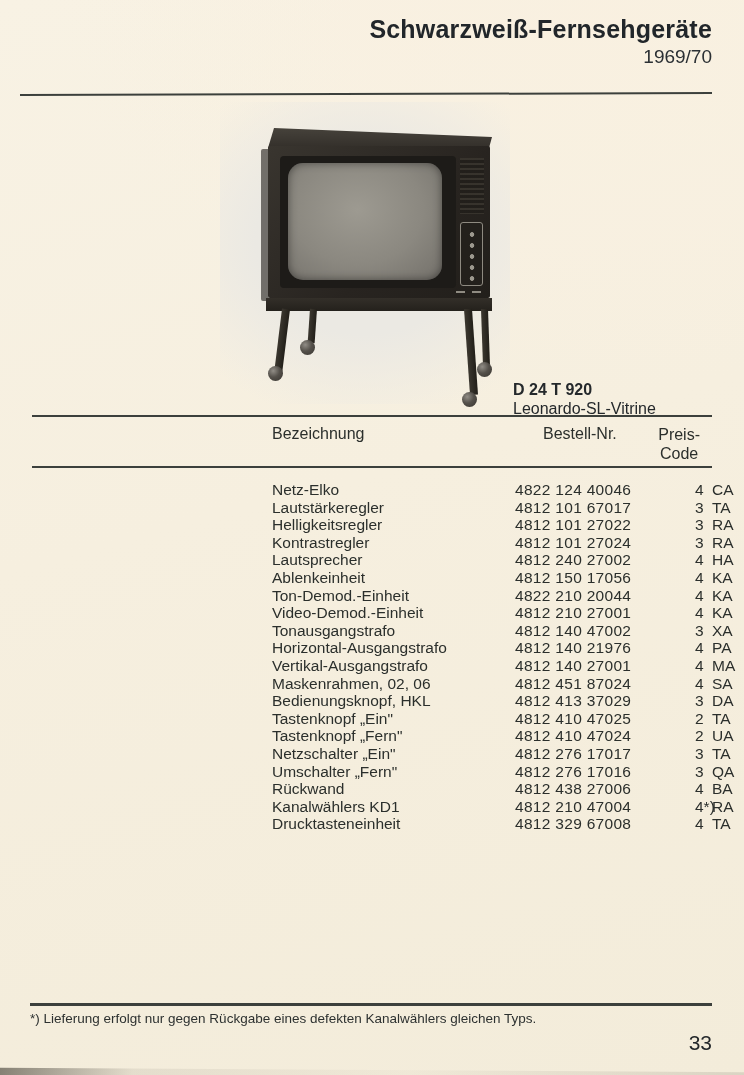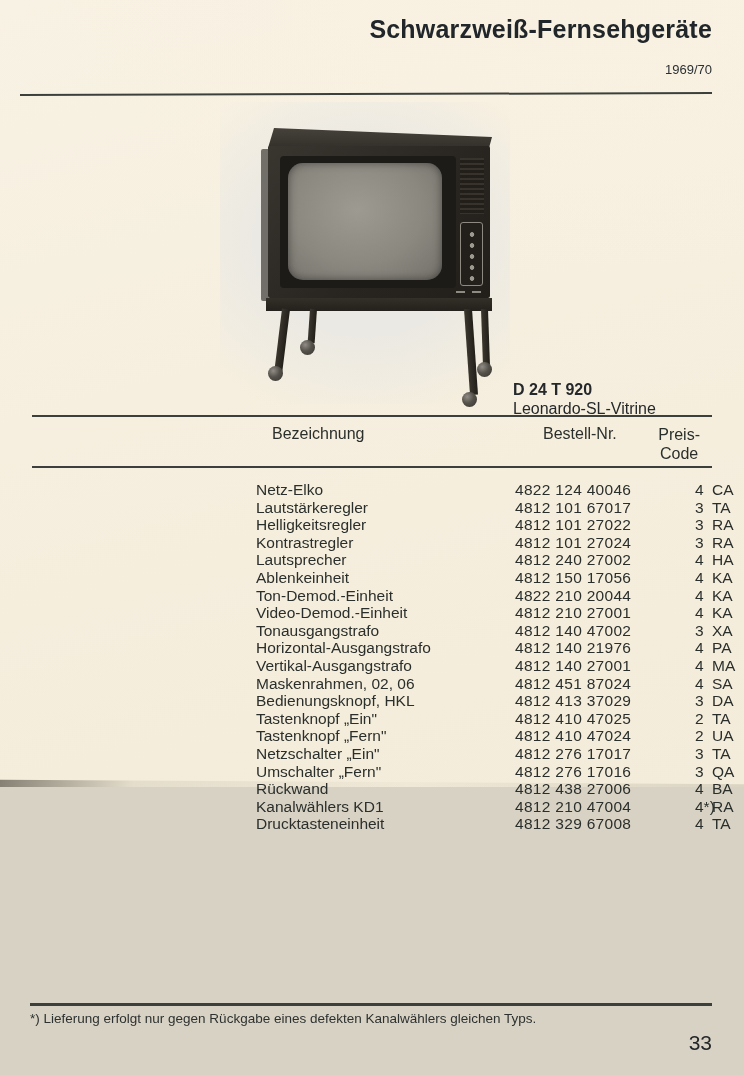--- a/index.html
+++ b/index.html
@@ -4,30 +4,30 @@
 <style>
   * { margin:0; padding:0; box-sizing:border-box; }
   html,body { width:744px; height:1075px; }
   body {
     font-family: "Liberation Sans", sans-serif;
     background:#d8d2c4;
     overflow:hidden;
   }
   .page {
     position:relative;
-    width:744px; height:787px;
+    width:744px; height:1075px;
     background:
       radial-gradient(ellipse 120% 60% at 80% 0%, rgba(249,240,224,0.9) 0%, rgba(249,240,224,0) 60%),
       linear-gradient(165deg, #f8f2e4 0%, #f6efdf 45%, #f3ecda 100%);
     color:#272b28;
   }
   
   .hdr { position:absolute; top:15px; right:32px; text-align:right; }
   .hdr-title { font-size:25px; font-weight:bold; letter-spacing:0.2px; color:#21262a; }
-  .hdr-season { font-size:13px; margin-top:18px; color:#2b3034; }
+  .hdr-season { font-size:19px; margin-top:2px; color:#2b3034; }
   .rule { position:absolute; background:#3c403c; height:2px; }
   .rule-top    { left:20px;  top:93px;   width:692px; transform:rotate(-0.15deg); }
   .rule-thead1 { left:32px;  top:415px;  width:680px; }
   .rule-thead2 { left:32px;  top:466px;  width:680px; }
   .rule-foot   { left:30px;  top:1003px; width:682px; height:2.5px; }
 
   
   .photo {
     position:absolute; left:220px; top:102px; width:290px; height:302px;
     background: radial-gradient(ellipse 75% 62% at 50% 46%, #ebe9e3 50%, rgba(235,233,227,0) 98%);
@@ -86,21 +86,21 @@
   .caption { position:absolute; left:513px; top:352px; font-size:16px; line-height:19px; color:#24282b; }
   .caption .model { font-weight:bold;margin-top:28px; }
 
   
   .thead { position:absolute; left:0; top:425px; width:744px; font-size:16px; color:#2b2f2c; }
   .th-name  { position:absolute; left:272px; top:0; }
   .th-order { position:absolute; left:515px; top:0;margin-left:28px; }
   .th-price { position:absolute; right:44px; top:0; text-align:center; line-height:19px; }
   .tbody { position:absolute; left:0; top:481px; width:744px; }
   .row { position:relative; height:17.6px; font-size:15.5px; line-height:17.6px; color:#2b2f2c; }
-  .c-name  { position:absolute; left:256px; white-space:nowrap; }
+  .c-name  { position:absolute; left:272px; white-space:nowrap; }
   .c-no    { position:absolute; left:515px; white-space:nowrap; letter-spacing:0.3px; }
   .c-cl    { position:absolute; left:664px;margin-left:48px; }
   .c-cv    { position:absolute; left:695px; white-space:nowrap; }
 
   
   .footnote { position:absolute; left:30px; top:1011px; font-size:13.5px; color:#2d3130; }
   .pagenum  { position:absolute; right:32px; top:1031px; font-size:21px; color:#24282b; }
   .edge-shadow {
     position:absolute; left:0; bottom:0; width:744px; height:11px;
     background:linear-gradient(100deg, rgba(42,38,30,0.55) 0%, rgba(42,38,30,0.08) 18%, rgba(42,38,30,0.02) 55%, rgba(42,38,30,0.12) 100%);

